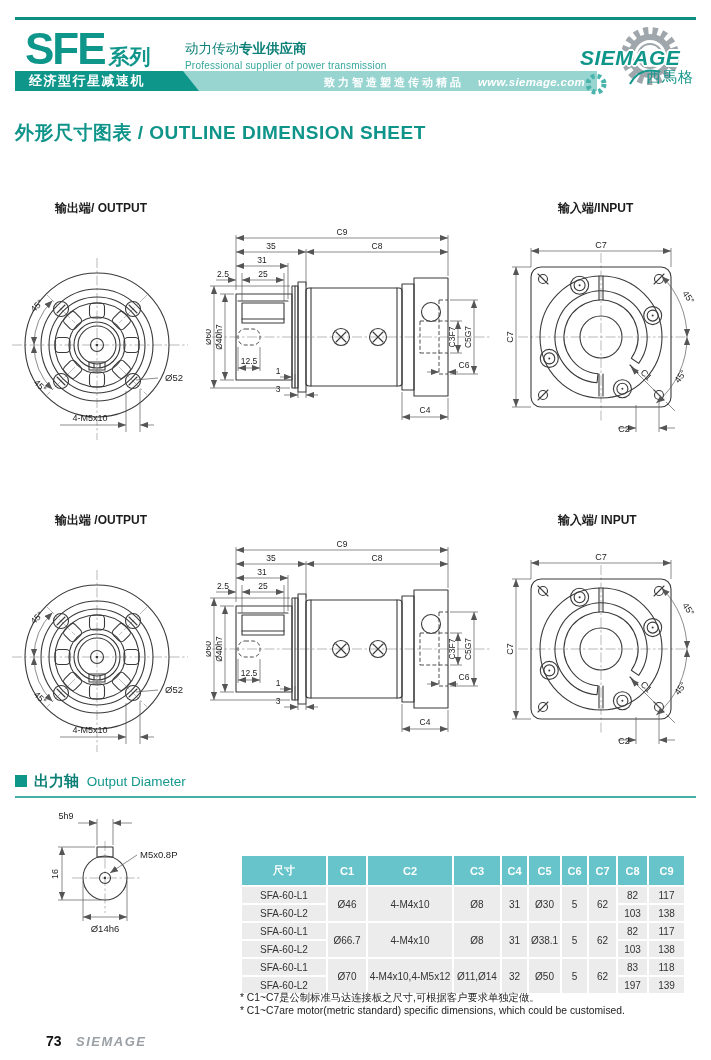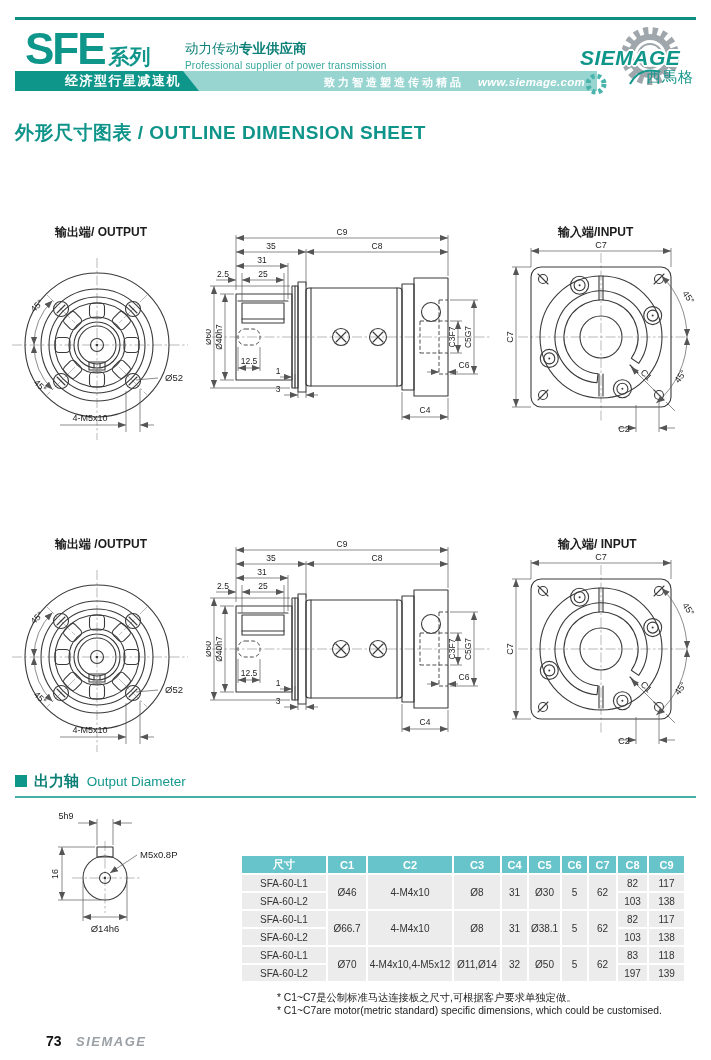--- a/index.html
+++ b/index.html
@@ -10,60 +10,60 @@
   .top-rule{position:absolute;left:15px;top:17px;width:681px;height:3px;background:#0e8f85;}
   .sfe-logo{position:absolute;left:25px;top:24px;color:#0f968b;white-space:nowrap;}
   .sfe-logo .big{font-size:44px;font-weight:800;letter-spacing:-2px;}
   .sfe-logo .suf{font-size:21px;font-weight:700;margin-left:4px;}
   .tagline{position:absolute;left:185px;top:40px;}
   .tagline .l1{font-size:13.5px;color:#0c8078;}
   .tagline .l1 b{font-weight:800;}
   .tagline .l2{font-size:10px;color:#35a79d;margin-top:2px;letter-spacing:0.2px;}
   .banner{position:absolute;left:15px;top:71px;width:582px;height:20px;background:#98d5d0;}
   .banner .dark{position:absolute;left:0;top:0;bottom:0;width:184px;background:#0f968b;
-      clip-path:polygon(0 0,168px 0,184px 100%,0 100%);padding-left:36px;}
+      clip-path:polygon(0 0,168px 0,184px 100%,0 100%);}
   .banner .dark span{display:block;color:#fff;font-weight:700;font-size:13px;line-height:20px;
       padding-left:14px;letter-spacing:1.5px;}
   .banner .light{position:absolute;right:12px;top:0;line-height:20px;color:#fff;white-space:nowrap;}
   .banner .slogan{font-size:11px;letter-spacing:3px;font-weight:600;}
   .banner .url{font-size:11.5px;font-weight:700;font-style:italic;margin-left:14px;letter-spacing:0.3px;}
   .logo{position:absolute;left:580px;top:22px;width:128px;height:74px;}
   .logo .brand{position:absolute;left:0px;top:24px;font-size:21px;font-weight:800;font-style:italic;
       color:#0f968b;letter-spacing:0.5px;
       text-shadow:-2px 0 0 #fff,2px 0 0 #fff,0 -2px 0 #fff,0 2px 0 #fff,-1px -1px 0 #fff,1px 1px 0 #fff,-1px 1px 0 #fff,1px -1px 0 #fff;}
   .logo .cn{position:absolute;left:66px;top:46px;font-size:15px;font-weight:400;color:#16978d;letter-spacing:1px;}
 
   
   .page-title{position:absolute;left:15px;top:120px;font-size:19px;font-weight:700;color:#0f948a;letter-spacing:0.5px;}
   .section-bar{position:absolute;left:15px;width:681px;border-bottom:2px solid #45b0a6;padding-bottom:5px;white-space:nowrap;}
   .section-bar .sq{display:inline-block;width:12px;height:12px;background:#0f968b;margin-right:7px;vertical-align:-1px;}
   .section-bar .code{font-size:15px;font-weight:800;color:#0c7f76;}
   .section-bar .suffix{font-size:13.5px;color:#14988e;margin-left:4px;}
 
   
   .drawing-row{position:absolute;left:0;width:711px;height:262px;}
-  .dwg-label{position:absolute;top:2px;font-size:12px;color:#1c1c1c;font-weight:700;margin-top:24px;}
+  .dwg-label{position:absolute;top:2px;font-size:12px;color:#1c1c1c;font-weight:700;}
   .tpl-host{position:absolute;left:0;top:0;width:711px;height:262px;}
   .svg-abs{position:absolute;}
 
   
   .g-dwg{stroke:#3a3a3a;stroke-width:1.1;fill:none;stroke-linejoin:round;stroke-linecap:round;}
   .g-dim{stroke:#5a5a5a;stroke-width:0.7;fill:none;}
   .g-dash{stroke:#3a3a3a;stroke-width:0.9;fill:none;stroke-dasharray:4 2.2;}
   .g-axis{stroke:#8a8a8a;stroke-width:0.6;fill:none;stroke-dasharray:10 2.5 2.5 2.5;}
   .g-txt{stroke:none;fill:#1d1d1d;font-family:"Liberation Sans",sans-serif;font-size:8.5px;}
   .g-txt .t9{font-size:9px;} .g-txt .t95{font-size:9.5px;}
   .fdot{fill:#3a3a3a;stroke:none;}
 
   
   .dim-table{position:absolute;left:240px;top:854px;border-collapse:separate;border-spacing:2px;
       table-layout:fixed;width:446px;}
-  .dim-table th{background:#66c4ca;color:#fff;font-weight:700;font-size:11px;height:17px;padding:0;}
+  .dim-table th{background:#66c4ca;color:#fff;font-weight:700;font-size:11px;height:29px;padding:0;}
   .dim-table td{background:#ececec;color:#333;font-size:10px;text-align:center;height:16px;padding:0 1px;overflow:hidden;}
-  .notes{position:absolute;left:240px;top:991px;font-size:10.3px;color:#222;line-height:13px;margin-left:37px;}
+  .notes{position:absolute;left:240px;top:991px;font-size:10.3px;color:#222;line-height:13px;}
   .notes div{white-space:nowrap;}
 
   
   .footer{position:absolute;left:46px;top:1032px;white-space:nowrap;}
   .footer .pg{font-size:14px;font-weight:800;color:#111;}
   .footer .br{font-size:13px;font-weight:800;font-style:italic;color:#9aa0a5;letter-spacing:1.5px;margin-left:10px;}
 </style>
 </head>
 <body>
 

